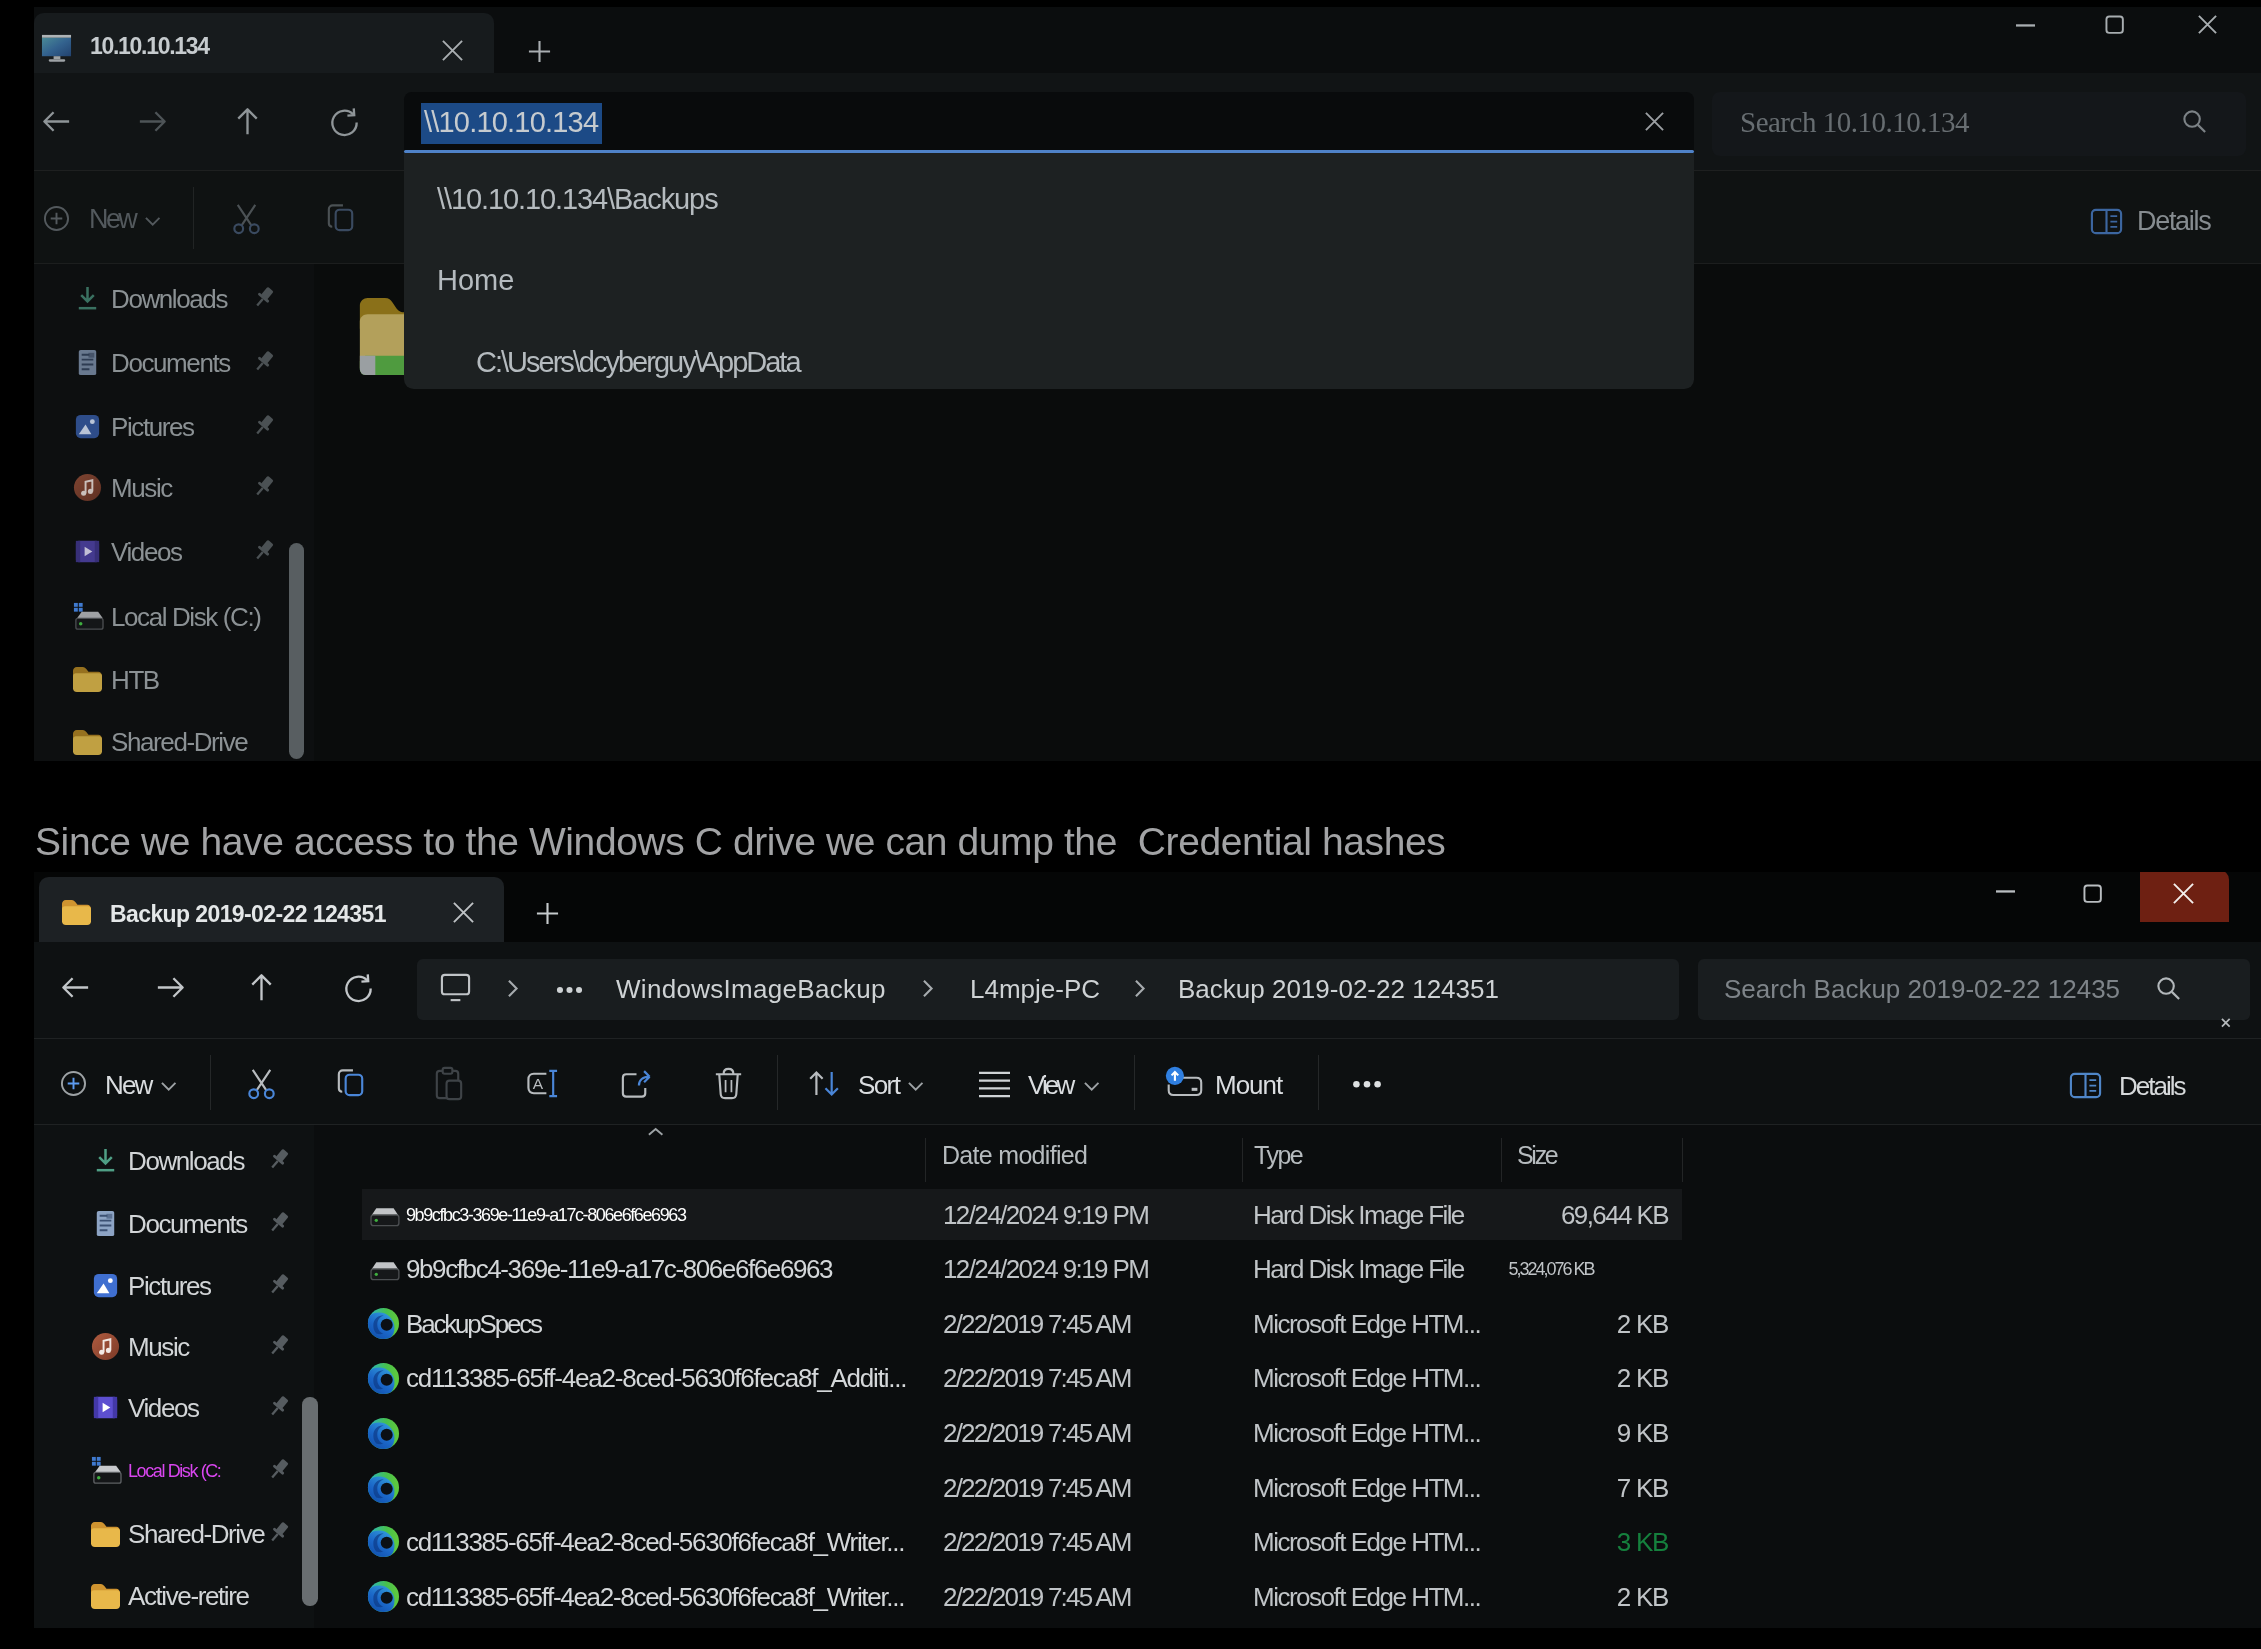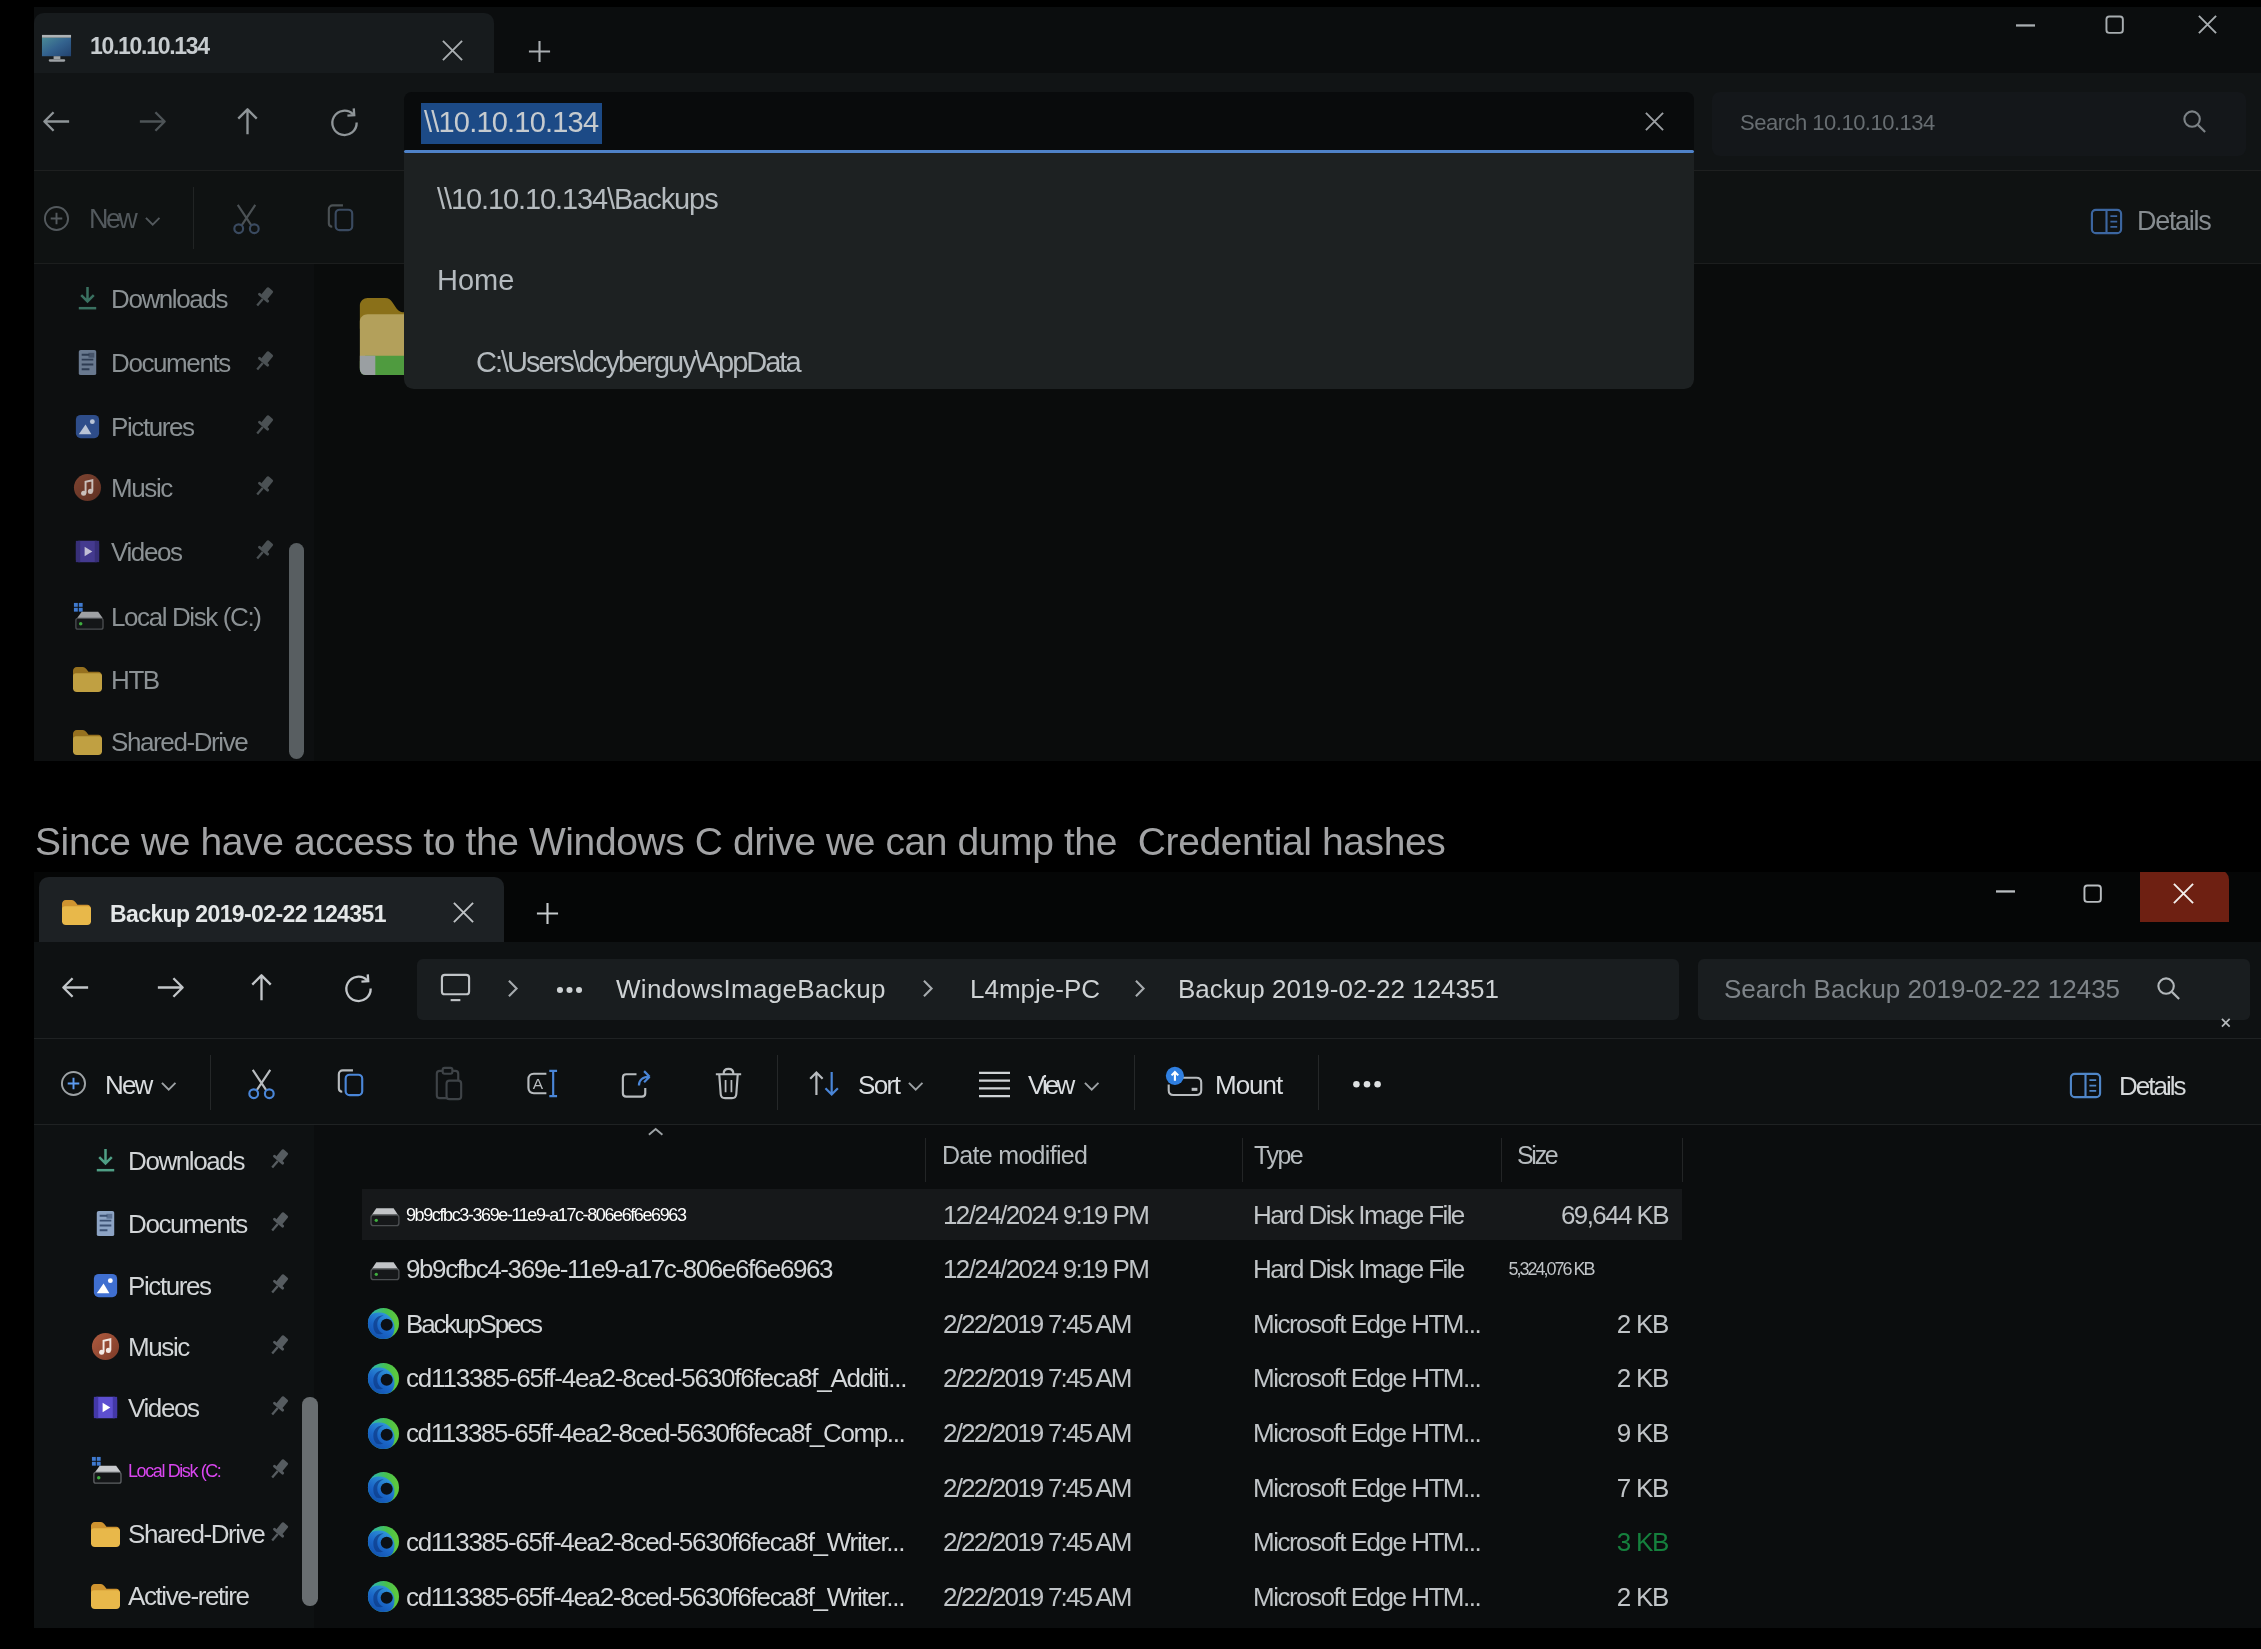--- a/index.html
+++ b/index.html
@@ -60,21 +60,21 @@
         <path d="M27.5 3.5 L28 10.5 L21 11" stroke="#8f9598" stroke-width="2.4" fill="none"></path>
       </svg>
 <div class="abs" style="left:370px; top:85px; width:1290px; height:61px; background:#090b0c; border-radius:7.7px 7.7px 0 0;"></div>
 <div class="abs" style="left:370px; top:143px; width:1290px; height:2.9px; background:#4f82c8; border-radius:1.9px;"></div>
 <div class="abs" style="left:387px; top:96px; width:181px; height:41px; background:#1c4a86;"></div>
 <div class="txt" style="left:390px; top:99px; font-size:29px; line-height:33px; color:#c6cbcf; letter-spacing:-0.8px;">\\10.10.10.134</div>
 <svg class="abs" style="left:1610px; top:104px;" width="21" height="21" viewBox="0 0 22 22">
         <path d="M2 2 L20 20 M20 2 L2 20" stroke="#9b9fa3" stroke-width="2" fill="none"></path>
       </svg>
 <div class="abs" style="left:1678px; top:85px; width:534px; height:64px; background:#14171a; border-radius:7.7px;"></div>
-<div class="txt" style="left:1706px; top:100px; font-size:22px; line-height:31px; color:#676d71; letter-spacing:-0.5px;">Search 10.10.10.134</div>
+<div class="txt" style="left:1706px; top:100px; font-size:29px; line-height:31px; color:#676d71; letter-spacing:-0.5px;font-family:Liberation Serif, serif;">Search 10.10.10.134</div>
 <svg class="abs" style="left:2147px; top:101px;" width="27" height="27" viewBox="0 0 28 28">
         <circle cx="11.5" cy="11.5" r="8" stroke="#7c8286" stroke-width="2.2" fill="none"></circle>
         <path d="M17.5 17.5 L25 25" stroke="#7c8286" stroke-width="2.2"></path>
       </svg>
 <div class="abs" style="left:0px; top:163px; width:2227px; height:94px; background:#0f1212; border-top:1px solid rgba(255,255,255,0.06); border-bottom:1px solid rgba(255,255,255,0.05);"></div>
 <svg class="abs" style="left:8.7px; top:198px;" width="27" height="27" viewBox="0 0 28 28">
         <circle cx="14" cy="14" r="12" stroke="#53595d" stroke-width="2" fill="none"></circle>
         <path d="M14 8 L14 20 M8 14 L20 14" stroke="#53595d" stroke-width="2"></path>
       </svg>
 <div class="txt" style="left:55px; top:197px; font-size:27px; line-height:31px; color:#53595d; letter-spacing:-2.6px;">New</div>
@@ -456,21 +456,20 @@
             <circle cx="17" cy="17" r="16"></circle>
           </clipPath>
         </defs>
 <circle cx="17" cy="17" r="16" fill="url(#egrr4)"></circle>
 <g clip-path="url(#ecpr4)">
           <circle cx="12.5" cy="21.5" r="15.8" fill="url(#eblr4)"></circle>
         </g>
 <path d="M9.5 27.2 C7.6 25 6.5 22.2 6.5 19.2 C6.5 12.6 11.2 8.6 17.3 8.6 C13 10.4 10.6 13.6 10.6 18.2 C10.6 22.4 13 26 17 27.6 C14.4 28.3 11.5 28.2 9.5 27.2 Z" fill="#0d3a88" opacity="0.7"></path>
 <circle cx="20.3" cy="18.2" r="6.2" fill="#0b1016"></circle>
       </svg>
-<div class="txt" style="left:372px; top:546px; font-size:26px; line-height:30px; color:#d4d7d9; letter-spacing:-1.4px;">cd113385-65ff-4ea2-8ced-5630f6feca8f_Comp...</div>
 <div class="txt" style="left:909px; top:546px; font-size:26px; line-height:30px; color:#c0c4c7; letter-spacing:-1.8px;">2/22/2019 7:45 AM</div>
 <div class="txt" style="left:1219px; top:546px; font-size:26px; line-height:30px; color:#c0c4c7; letter-spacing:-1.5px;">Microsoft Edge HTM...</div>
 <div class="abs" style="left:1400px; top:546px; width:234px; text-align:right; font-size:26px; line-height:30px; color:#c0c4c7; letter-spacing:-1.3px; white-space:pre;">9 KB</div>
 <svg class="abs" style="left:333px; top:599px;" width="33" height="33" viewBox="0 0 34 34">
         <defs>
 <linearGradient id="egrr5" x1="0" y1="0.5" x2="1" y2="0.5">
             <stop offset="0" stop-color="#28b5cb"></stop>
             <stop offset="0.6" stop-color="#47c14c"></stop>
             <stop offset="1" stop-color="#62ca3d"></stop>
           </linearGradient>

